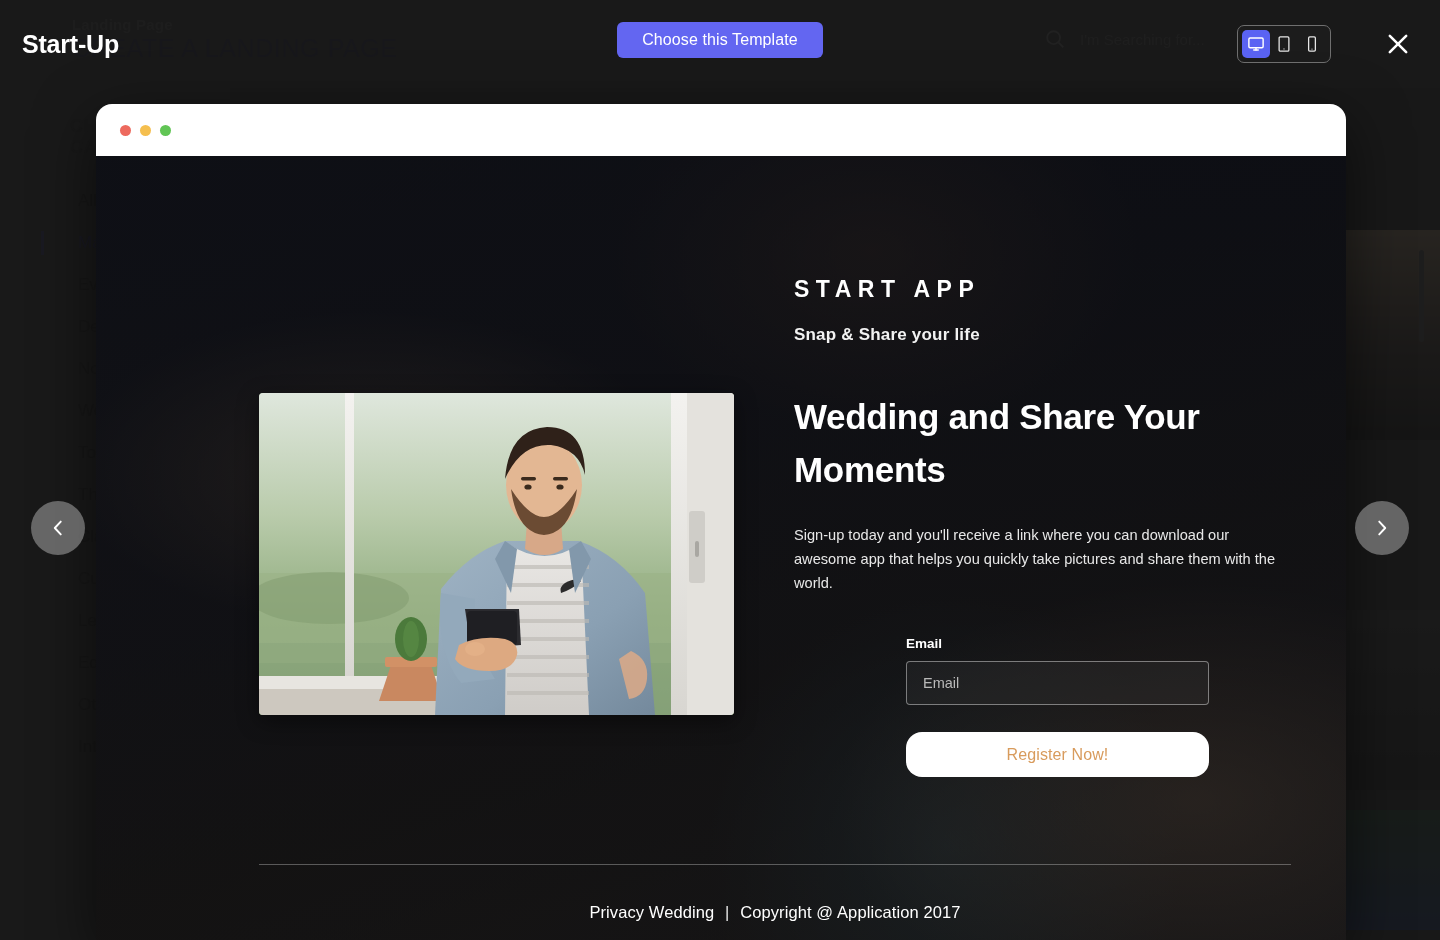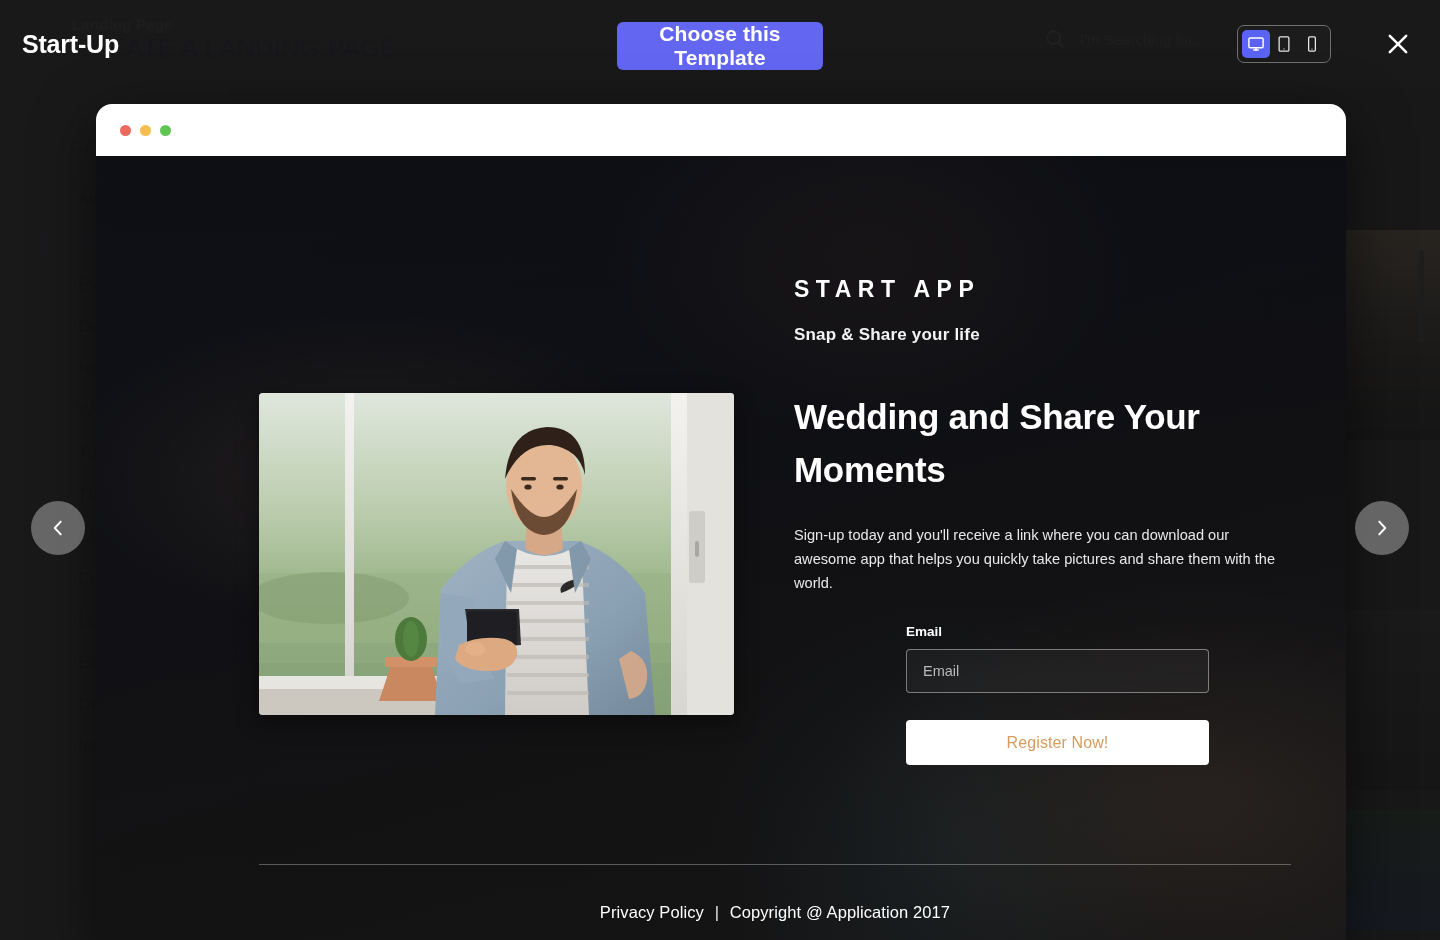--- a/index.html
+++ b/index.html
@@ -90,25 +90,25 @@
     position: absolute; top: 0; left: 0; right: 6px; height: 88px;
     z-index: 30;
   }
   .template-name {
     position: absolute; left: 22px; top: 30px;
     font-size: 25px; font-weight: 700; color: #ffffff;
     letter-spacing: -.2px;
   }
   .choose-template-btn {
     position: absolute; left: 617px; top: 22px;
-    width: 206px; height: 48px;
+    width: 206px; height: 36px;
     background: #6366f1; color: #fff;
     border: none; border-radius: 6px;
     font-family: "Liberation Sans", sans-serif;
-    font-size: 21px; font-weight: 700; letter-spacing: .1px;
+    font-size: 16px; font-weight: 400; letter-spacing: .1px;
     cursor: pointer;
   }
   .device-toggle {
     position: absolute; left: 1237px; top: 25px;
     display: flex; align-items: center;
     border: 1px solid #6f6f6f; border-radius: 7px;
     padding: 4px; gap: 0;
     background: rgba(30,30,30,.6);
   }
   .device-btn {
@@ -205,21 +205,21 @@
     font-size: 17px; color: #f2f2f2; font-weight: 700;
     letter-spacing: .2px; margin-bottom: 45px;
   }
   .tpl-headline {
     font-size: 35px; font-weight: 700; color: #ffffff;
     line-height: 1.52; letter-spacing: -.3px;
     max-width: 430px; margin-bottom: 28px;
   }
   .tpl-para {
     font-size: 14.6px; color: #e8e8e8; line-height: 1.64;
-    max-width: 500px; margin-bottom: 28px;
+    max-width: 500px; margin-bottom: 40px;
   }
   .form-label {
     font-size: 13.5px; font-weight: 700; color: #ffffff;
     margin-bottom: 10px; margin-left: 112px;
   }
   .email-input {
     display: block;
     margin-left: 112px;
     width: 303px; height: 44px;
     background: rgba(255,255,255,.04);
@@ -227,21 +227,21 @@
     border-radius: 4px;
     padding: 0 16px;
     font-family: "Liberation Sans", sans-serif;
     font-size: 14.5px; color: #ffffff; outline: none;
   }
   .email-input::placeholder { color: #b9b9b9; }
   .register-btn {
     display: block;
     margin-left: 112px; margin-top: 27px;
     width: 303px; height: 45px;
-    background: #ffffff; border: none; border-radius: 4px;
+    background: #ffffff; border: none; border-radius: 16px;
     font-family: "Liberation Sans", sans-serif;
     font-size: 16px; color: #d89b5c; cursor: pointer;
     letter-spacing: .1px;
   }
 
   .tpl-footer {
     position: absolute; left: 163px; right: 55px; bottom: 18px; z-index: 3;
   }
   .tpl-footer-rule {
     height: 1px; background: rgba(255,255,255,.30); margin-bottom: 38px;
@@ -475,19 +475,19 @@
 
         <div class="form-label">Email</div>
         <input class="email-input" type="email" placeholder="Email" style="">
         <button class="register-btn">Register Now!</button>
       </div>
     </div>
 
     <div class="tpl-footer">
       <div class="tpl-footer-rule"></div>
       <div class="tpl-footer-text">
-        <span>Privacy Policy</span>
+        <span>Privacy Wedding</span>
         <span class="sep">|</span>
         <span>Copyright @ Application 2017</span>
       </div>
     </div>
   </div>
 </div>
 
 </body></html>

